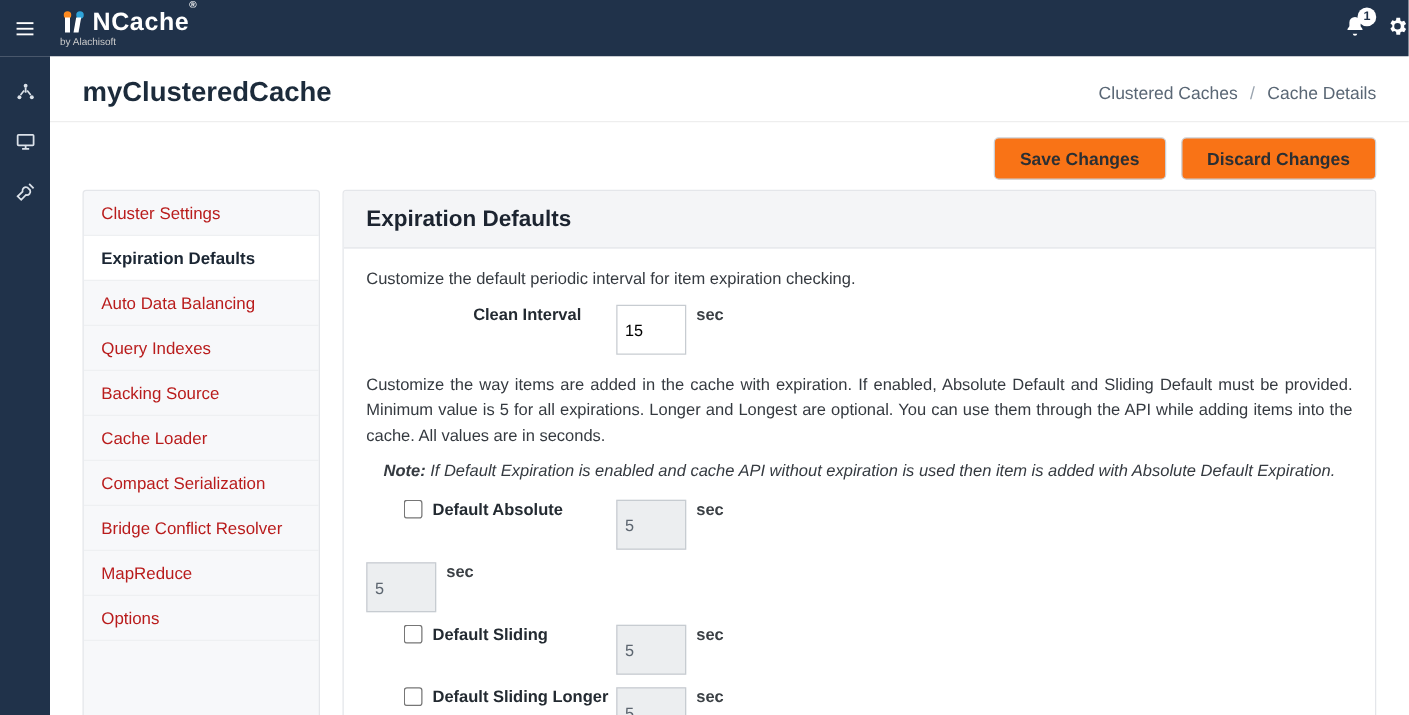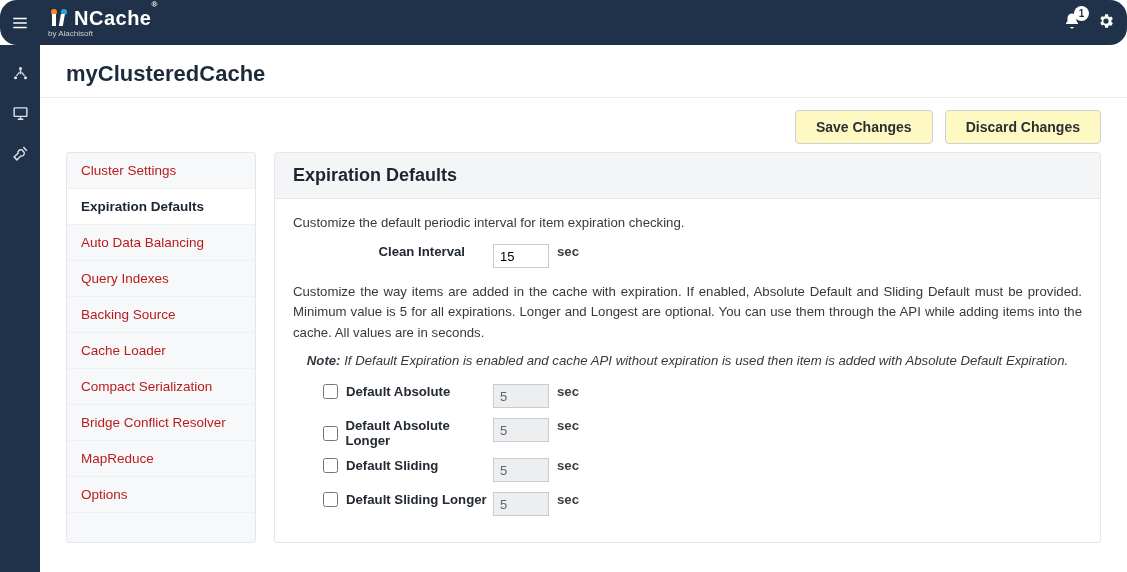--- a/index.html
+++ b/index.html
@@ -10,22 +10,21 @@
   background: #fff;
   width: 1127px;
   height: 572px;
   overflow: hidden;
 }
 .topbar {
   height: 45px;
   background: #20324a;
   display: flex;
   align-items: center;
-  padding: 0 12px 0 0;
-  border-radius: 17px;
+  padding: 0 0 0 0;
 }
 .hamburger {
   width: 40px; height: 45px;
   display: flex; align-items: center; justify-content: center;
   color: #fff; cursor: pointer;
 }
 .hamburger svg { width: 18px; height: 18px; }
 .logo {
   display: flex; flex-direction: column;
   color: #fff; margin-left: 8px;
@@ -74,21 +73,21 @@
 .crumbs { margin-left:auto; font-size:14px; color:#5a6775; }
 .crumbs a { color:#5a6775; text-decoration:none; }
 .crumbs .sep { margin:0 6px; color:#9aa4af; }
 .crumbs .current { color:#5a6775; }
 
 .actions {
   display:flex; justify-content:flex-end; gap:12px;
   padding: 12px 26px 8px 26px;
 }
 .btn {
-  background:#fef9c3; border:1px solid #ccd0d5;
+  background:#f97316; border:1px solid #ccd0d5;
   border-radius:4px; padding:8px 20px;
   font-size:14px; font-weight:600; color:#2b2f33;
   cursor:pointer;
 }
 
 .content-row {
   display:flex; gap:18px;
   padding: 0 26px 20px 26px;
 }
 .side-nav {
@@ -135,21 +134,21 @@
 .row .lbl {
   width: 200px;
   font-weight:700;
   text-align:right;
   padding-right: 28px;
   color:#232a31;
 }
 .row .lbl.with-check { text-align:left; padding-right:0; display:flex; align-items:center; gap:8px; padding-left:30px; }
 .row .lbl.with-check input[type=checkbox]{ width:15px; height:15px; cursor:pointer; }
 .row input[type=text]{
-  width:56px; height:24px;
+  width:56px; height:40px;
   border:1px solid #c7ccd1;
   padding:2px 6px; font-size:13px;
   background:#fff;
 }
 .row input[type=text].disabled{
   background:#eceef0; color:#5d6670;
 }
 .row .unit{ margin-left:8px; color:#3a3f44;font-weight:bold; }
 
 .clean-row .lbl { width: 200px; text-align:right; }
@@ -214,20 +213,25 @@
       <svg viewBox="0 0 24 24" fill="none" stroke="currentColor" stroke-width="2">
           <path d="M14 7a4 4 0 00-5.5 4.7L3 17l4 4 5.3-5.5A4 4 0 0017 10z"></path>
           <path d="M16 3l5 5"></path>
         </svg>
     </div>
   </div>
 
   <div class="main">
     <div class="page-header">
       <div class="page-title">myClusteredCache</div>
+      <div class="crumbs">
+        <a href="#">Clustered Caches</a>
+        <span class="sep">/</span>
+        <span class="current">Cache Details</span>
+      </div>
     </div>
 
     <div class="actions">
       <button class="btn">Save Changes</button>
       <button class="btn">Discard Changes</button>
     </div>
 
     <div class="content-row">
       <div class="side-nav" id="side-nav">
           <div class="side-nav-item">Cluster Settings</div>
@@ -264,24 +268,20 @@
           <div id="exp-rows">
               <div class="row">
                 <div class="lbl with-check">
                   <input type="checkbox" style="">
                   <span>Default Absolute</span>
                 </div>
                 <input type="text" class="disabled" value="5" style="">
                 <span class="unit">sec</span>
               </div>
               <div class="row">
-                <div class="lbl with-check">
-                  <input type="checkbox" style="">
-                  <span>Default Absolute Longer</span>
-                </div>
                 <input type="text" class="disabled" value="5" style="">
                 <span class="unit">sec</span>
               </div>
               <div class="row">
                 <div class="lbl with-check">
                   <input type="checkbox" style="">
                   <span>Default Sliding</span>
                 </div>
                 <input type="text" class="disabled" value="5" style="">
                 <span class="unit">sec</span>

